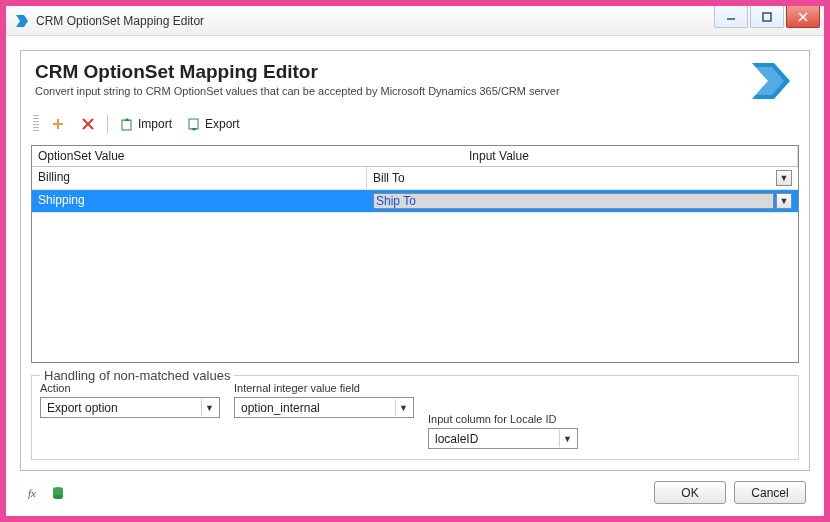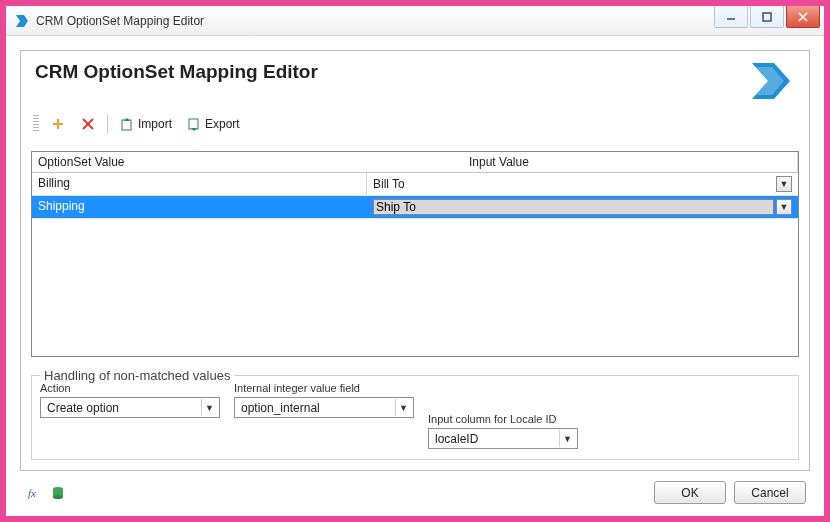--- a/index.html
+++ b/index.html
@@ -17,36 +17,36 @@
   .mainpanel { flex:1; border:1px solid #bcbcbc; background:#fff; display:flex; flex-direction:column; position:relative; }
   .header { padding:10px 14px 12px 14px; display:flex; align-items:flex-start; justify-content:space-between; }
   .header .texts{ display:flex; flex-direction:column; }
   .header h1 { margin:0 0 2px 0; font-size:19px; font-weight:bold; color:#222; }
   .header .sub { font-size:11px; color:#444; }
   .brandlogo { width:50px; height:40px; display:flex; align-items:center; justify-content:center; }
   .content { flex:1; display:flex; border-top:0; padding:0 10px 10px 10px; gap:6px;}
   .sidebar { width:120px; border:1px solid #adadad; background:#fff; padding:2px 1px; }
   .side-item { padding:1px 4px; font-size:12px; cursor:default;}
   .side-item.selected { background:#1e90ff; color:#fff; }
-  .rightpane { flex:1; display:flex; flex-direction:column; gap:16px; }
+  .rightpane { flex:1; display:flex; flex-direction:column; gap:10px; }
   .toolbar { display:flex; align-items:center; gap:4px; height:22px; padding-left:2px; position:relative;}
   .toolbar .grip { width:6px; height:18px; background:repeating-linear-gradient(to bottom,#b5b5b5 0 1px,transparent 1px 3px); margin-right:2px;}
   .tool-btn { display:flex; align-items:center; gap:3px; padding:2px 4px; border:1px solid transparent; background:transparent; font-size:12px; color:#222; cursor:default;}
   .tool-sep { width:1px; height:18px; background:#c8c8c8; margin:0 2px;}
   .icon16{ width:16px; height:16px; display:inline-flex; align-items:center; justify-content:center;}
   .grid { flex:1; border:1px solid #888; background:#fff; display:flex; flex-direction:column; overflow:hidden;}
   .ghead { display:flex; background:#fff; border-bottom:1px solid #c4c4c4; font-size:12px;}
   .ghead .col, .grow .col { padding:3px 6px; }
   .col.input { flex:0 0 335px; border-right:1px solid #d6d6d6;}
   .col.opt { flex:1; position:relative;}
   .grow { display:flex; border-bottom:1px solid #e6e6e6; align-items:stretch; font-size:12px;}
   .grow.sel { background:#1e90ff; color:#fff; }
   .combo-cell { display:flex; align-items:center; justify-content:space-between; width:100%; }
   .combo-btn { width:16px; height:16px; border:1px solid #8a8a8a; background:linear-gradient(#fcfcfc,#e3e3e3); display:flex; align-items:center; justify-content:center; font-size:9px; color:#333; }
-  .grow.sel .combo-cell > span:first-child{ background:#d9d9d9; color:#000000; padding:0 2px; border:1px solid #888; flex:1; margin-right:2px; height:16px; display:flex; align-items:center;}
+  .grow.sel .combo-cell > span:first-child{ background:#d9d9d9; color:#1d4ed8; padding:0 2px; border:1px solid #888; flex:1; margin-right:2px; height:16px; display:flex; align-items:center;}
   .grow.sel .col.input { border-right-color:#1e90ff;}
   .fieldset { border:1px solid #cfcfcf; padding:6px 8px 10px 8px; position:relative; margin-top:2px;}
   .fieldset .legend { position:absolute; top:-8px; left:8px; background:#fff; padding:0 4px; font-size:13px; color:#444;}
   .fieldset-row { display:flex; gap:14px; }
   .fcol { display:flex; flex-direction:column; gap:3px; }
   .fcol:nth-child(1){flex:0 0 180px;}
   .fcol:nth-child(2){flex:0 0 180px;}
   .fcol:nth-child(3){flex:0 0 150px;margin-top:31px;}
   .fcol label { font-size:11px; color:#333; }
   .dd { height:21px; border:1px solid #8f8f8f; background:#fff; display:flex; align-items:center; justify-content:space-between; padding:0 2px 0 6px; font-size:12px;}
@@ -87,20 +87,21 @@
           </svg>
         </div>
     </div>
   </div>
 
   <div class="client">
     <div class="mainpanel">
       <div class="header">
         <div class="texts">
           <h1>CRM OptionSet Mapping Editor</h1>
+          <div class="sub">Convert input string to CRM OptionSet values that can be accepted by Microsoft Dynamics 365/CRM server</div>
         </div>
         <div class="brandlogo">
           <svg viewBox="0 0 48 40" width="48" height="40">
             <polygon points="6,2 28,2 44,20 28,38 6,38 22,20" fill="#1f8fd6"></polygon>
             <polygon points="10,6 26,6 38,20 26,34 10,34 22,20" fill="#ffffff" opacity="0.25"></polygon>
           </svg>
         </div>
       </div>
 
       <div class="content">
@@ -171,21 +172,21 @@
               </div>
             </div>
           </div>
 
           <div class="fieldset">
             <div class="legend">Handling of non-matched values</div>
             <div class="fieldset-row">
               <div class="fcol">
                 <label>Action</label>
                 <div class="dd">
-                  <span>Create option</span>
+                  <span>Export option</span>
                   <span class="arrow">▼</span>
                 </div>
               </div>
               <div class="fcol">
                 <label>Internal integer value field</label>
                 <div class="dd">
                   <span>option_internal</span>
                   <span class="arrow">▼</span>
                 </div>
               </div>

